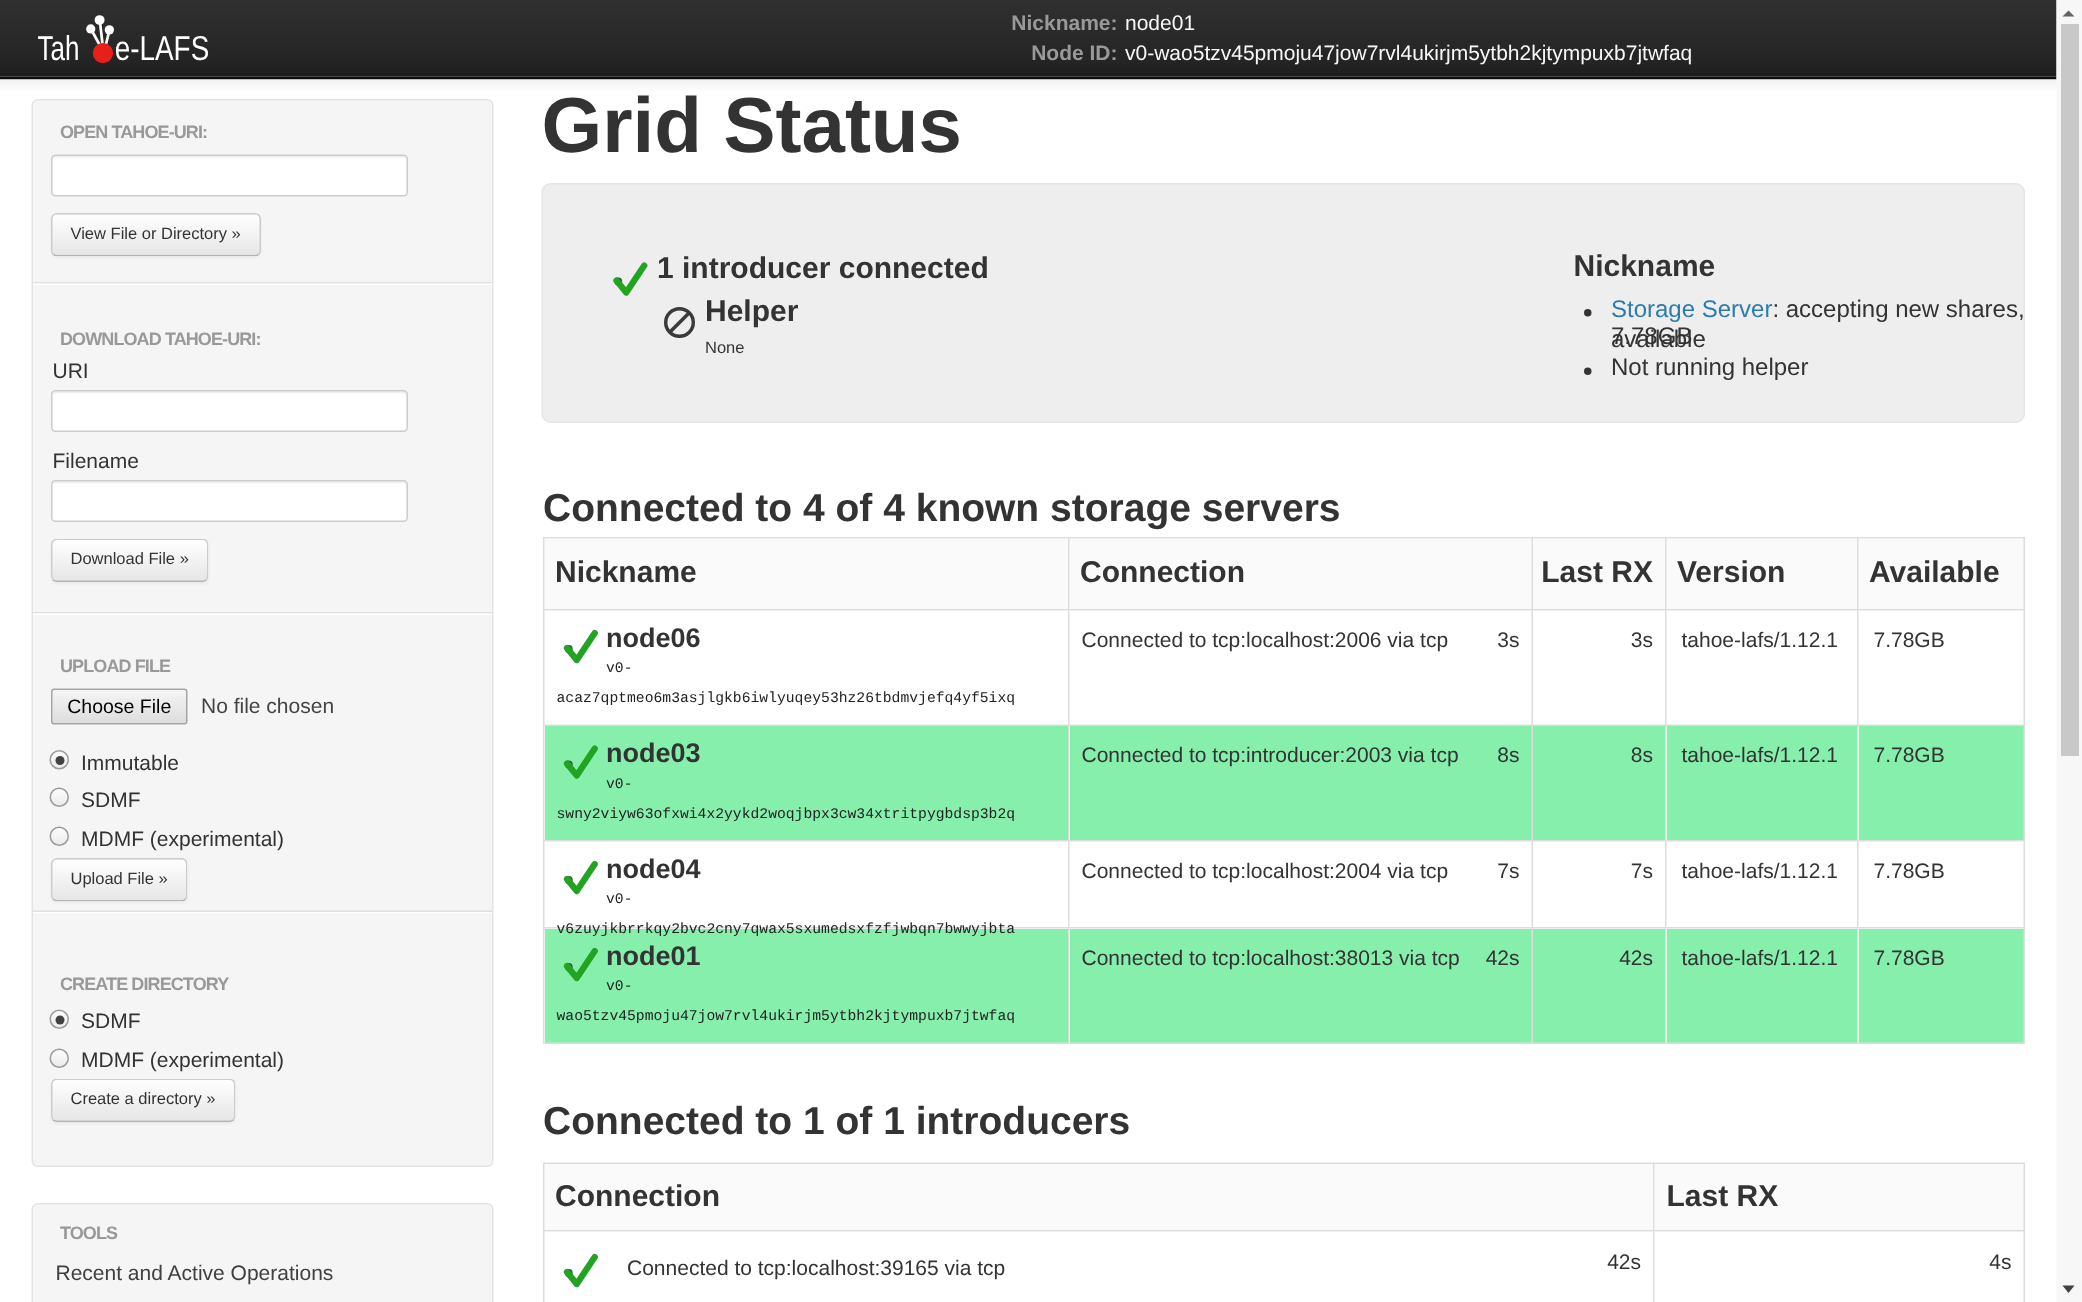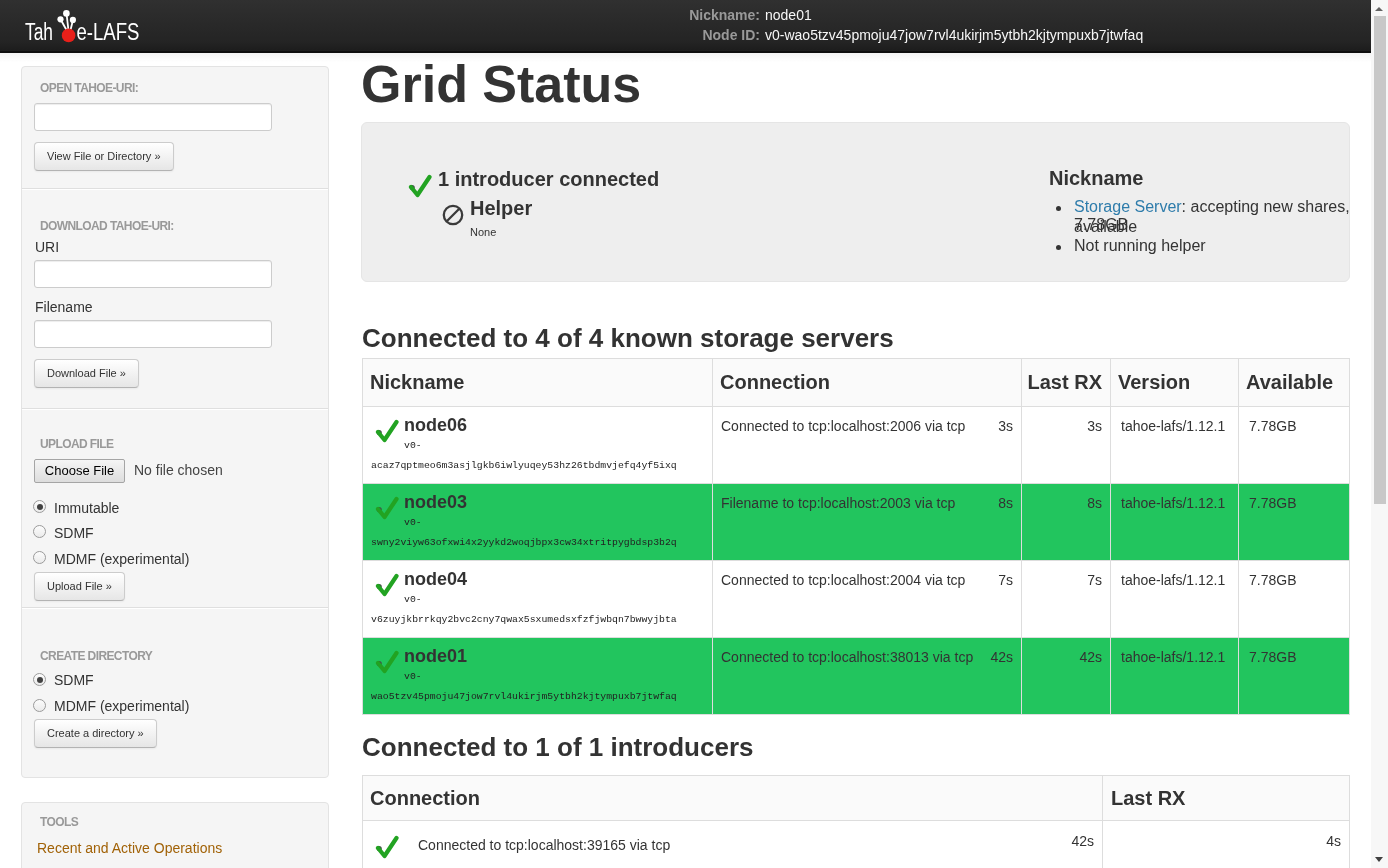--- a/index.html
+++ b/index.html
@@ -60,21 +60,21 @@
 a { color:#2e7cab; text-decoration:none; }
 
 
 table { position:absolute; left:362px; border-collapse:collapse; table-layout:fixed; }
 th, td { border:1px solid #ddd; position:relative; padding:0; }
 th { font-size:20px; font-weight:bold; color:#333; text-align:left; }
 .cellt { position:absolute; font-size:14px; color:#333; white-space:nowrap;text-align:right; }
 .nick { position:absolute; font-size:18px; font-weight:bold; color:#333; }
 .nodeid { position:absolute; font-family:"Liberation Mono",monospace;
   font-size:9.8px; color:#222; white-space:nowrap; }
-.shade { background:#22c55e; }
+.shade { background:#86efac; }
 
 
 #sb { position:absolute; left:1371px; top:0; width:17px; height:868px; background:#f7f7f7; }
 #sb .thumb { position:absolute; left:3px; top:16px; width:12px; height:488px; background:#c8c8c8; }
 #sb .up { position:absolute; left:4px; top:6.5px; width:0; height:0;
   border-left:4.5px solid transparent; border-right:4.5px solid transparent;
   border-bottom:4.5px solid #636363; }
 #sb .dn { position:absolute; left:4px; bottom:6.5px; width:0; height:0;
   border-left:4.5px solid transparent; border-right:4.5px solid transparent;
   border-top:5.5px solid #404040; }
@@ -89,21 +89,21 @@
     <line x1="41.5" y1="30" x2="36.5" y2="21" stroke="#fff" stroke-width="1.8"></line>
     <line x1="43.3" y1="29" x2="41.8" y2="16" stroke="#fff" stroke-width="1.8"></line>
     <line x1="45.5" y1="30" x2="47.5" y2="22" stroke="#fff" stroke-width="1.8"></line>
     <circle cx="43.6" cy="35.4" r="6.8" fill="#e8201a"></circle>
     <circle cx="35.5" cy="19.3" r="3.1" fill="#fff"></circle>
     <circle cx="41.4" cy="13.4" r="3.3" fill="#fff"></circle>
     <circle cx="47.9" cy="19.9" r="3.1" fill="#fff"></circle>
   </svg>
   </div>
 <div id="navfade"></div>
-<div id="navbar2" style="position:absolute;left:15px;top:0;width:1164px;height:53px;pointer-events:none">
+<div id="navbar2" style="position:absolute;left:0;top:0;width:1164px;height:53px;pointer-events:none">
   <div id="nav-info">
     <div class="row">
         <span class="lbl">Nickname:</span>
         <span class="val">node01</span>
       </div>
     <div class="row">
         <span class="lbl">Node ID:</span>
         <span class="val">v0-wao5tzv45pmoju47jow7rvl4ukirjm5ytbh2kjtympuxb7jtwfaq</span>
       </div>
   </div>
@@ -138,21 +138,21 @@
   <div class="slabel" style="top:582px">CREATE DIRECTORY</div>
   <div class="radio on" style="top:606px"></div>
   <div class="rlabel" style="top:605px">SDMF</div>
   <div class="radio" style="top:631.5px"></div>
   <div class="rlabel" style="top:630.5px">MDMF (experimental)</div>
   <div class="btn" style="top:652px">Create a directory »</div>
 </div>
 
 <div class="well" id="well2">
   <div class="slabel" style="top:12px">TOOLS</div>
-  <a class="flabel" style="left:15px; top:37px; color:#a16207" href="#">Recent and Active Operations</a>
+  <a class="flabel" style="left:15px; top:37px; color:#404040" href="#">Recent and Active Operations</a>
 </div>
 
 <div id="h1">Grid Status</div>
 <div id="panel"></div>
 
 <svg class="abs" style="left:408px;top:174px" width="24" height="26" viewBox="0 0 24 26">
   <circle cx="4.2" cy="13.6" r="2.6" fill="#44524a"></circle>
   <path d="M3,13 L9.5,21 L21.5,3" fill="none" stroke="#22a322" stroke-width="4.2" stroke-linecap="round" stroke-linejoin="round"></path>
 </svg>
 <div class="h3" style="left:438px; top:168px">1 introducer connected</div>
@@ -226,34 +226,34 @@
     <td>
       <svg class="abs" style="left:12px;top:12px" width="24" height="26" viewBox="0 0 24 26">
             <circle cx="4.2" cy="13.6" r="2.6" fill="#44524a"></circle>
             <path d="M3,13 L9.5,21 L21.5,3" fill="none" stroke="#22a322" stroke-width="4.2" stroke-linecap="round" stroke-linejoin="round"></path>
           </svg>
       <span class="nick" style="left:41px;top:8px">node03</span>
       <span class="nodeid" style="left:41px;top:33px">v0-</span>
       <span class="nodeid" style="left:8px;top:53px">swny2viyw63ofxwi4x2yykd2woqjbpx3cw34xtritpygbdsp3b2q</span>
     </td>
     <td>
-          <span class="cellt" style="left:8px;top:11px">Filename to tcp:localhost:2003 via tcp</span>
+          <span class="cellt" style="left:8px;top:11px">Connected to tcp:introducer:2003 via tcp</span>
           <span class="cellt" style="right:8px;top:11px">8s</span>
         </td>
     <td>
           <span class="cellt" style="right:8px;top:11px">8s</span>
         </td>
     <td>
           <span class="cellt" style="left:10px;top:11px">tahoe-lafs/1.12.1</span>
         </td>
     <td>
           <span class="cellt" style="left:10px;top:11px">7.78GB</span>
         </td>
   </tr>
-  <tr style="height:77px">
+  <tr style="height:58px">
     <td>
       <svg class="abs" style="left:12px;top:12px" width="24" height="26" viewBox="0 0 24 26">
             <circle cx="4.2" cy="13.6" r="2.6" fill="#44524a"></circle>
             <path d="M3,13 L9.5,21 L21.5,3" fill="none" stroke="#22a322" stroke-width="4.2" stroke-linecap="round" stroke-linejoin="round"></path>
           </svg>
       <span class="nick" style="left:41px;top:8px">node04</span>
       <span class="nodeid" style="left:41px;top:33px">v0-</span>
       <span class="nodeid" style="left:8px;top:53px">v6zuyjkbrrkqy2bvc2cny7qwax5sxumedsxfzfjwbqn7bwwyjbta</span>
     </td>
     <td>

